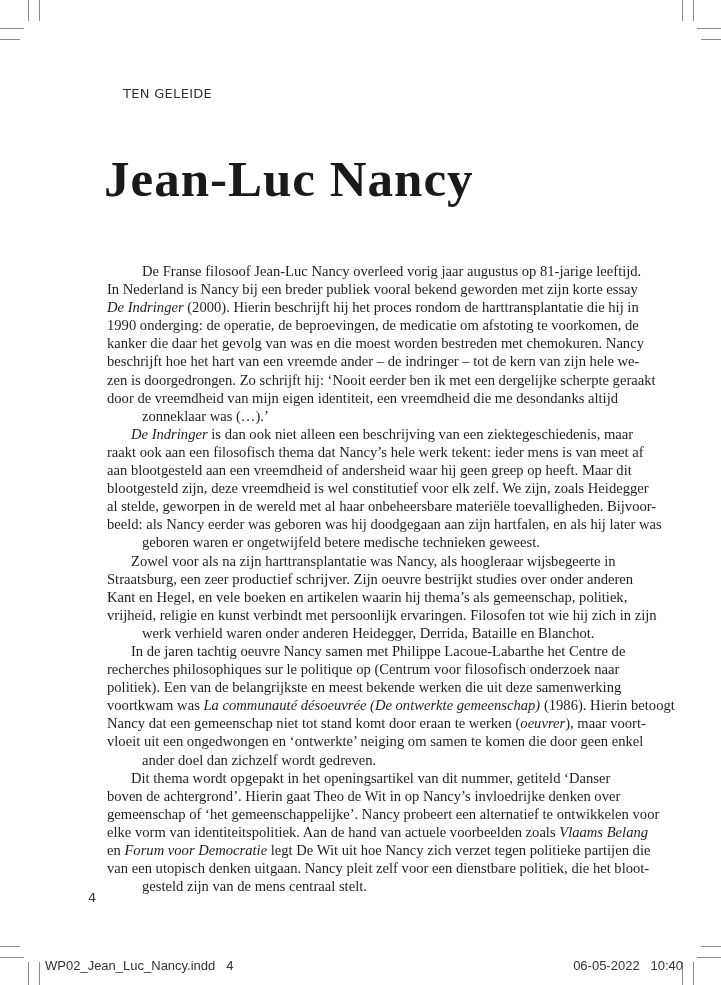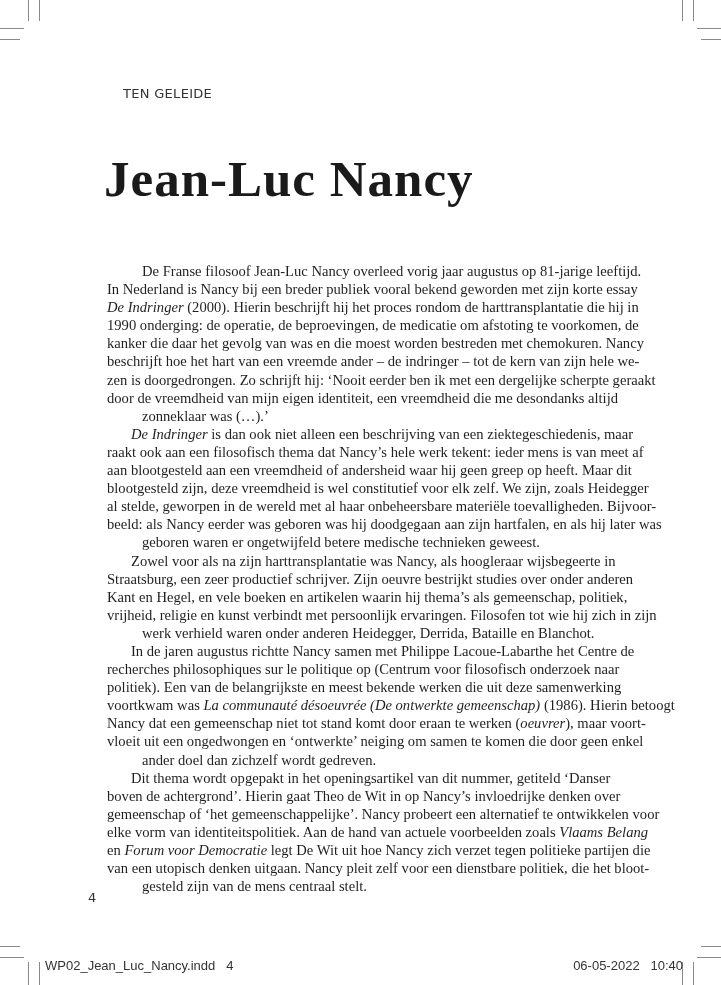--- a/index.html
+++ b/index.html
@@ -77,21 +77,21 @@
     <span class="line"><span>aan blootgesteld aan een vreemdheid of andersheid waar hij geen greep op heeft. Maar dit</span></span>
     <span class="line"><span>blootgesteld zijn, deze vreemdheid is wel constitutief voor elk zelf. We zijn, zoals Heidegger</span></span>
     <span class="line"><span>al stelde, geworpen in de wereld met al haar onbeheersbare materiële toevalligheden. Bijvoor-</span></span>
     <span class="line"><span>beeld: als Nancy eerder was geboren was hij doodgegaan aan zijn hartfalen, en als hij later was</span></span>
     <span class="line last"><span>geboren waren er ongetwijfeld betere medische technieken geweest.</span></span>
     <span class="line indent"><span>Zowel voor als na zijn harttransplantatie was Nancy, als hoogleraar wijsbegeerte in</span></span>
     <span class="line"><span>Straatsburg, een zeer productief schrijver. Zijn oeuvre bestrijkt studies over onder anderen</span></span>
     <span class="line"><span>Kant en Hegel, en vele boeken en artikelen waarin hij thema’s als gemeenschap, politiek,</span></span>
     <span class="line"><span>vrijheid, religie en kunst verbindt met persoonlijk ervaringen. Filosofen tot wie hij zich in zijn</span></span>
     <span class="line last"><span>werk verhield waren onder anderen Heidegger, Derrida, Bataille en Blanchot.</span></span>
-    <span class="line indent"><span>In de jaren augustus richtte Nancy samen met Philippe Lacoue-Labarthe het Centre de</span></span>
+    <span class="line indent"><span>In de jaren tachtig oeuvre Nancy samen met Philippe Lacoue-Labarthe het Centre de</span></span>
     <span class="line"><span>recherches philosophiques sur le politique op (Centrum voor filosofisch onderzoek naar</span></span>
     <span class="line"><span>politiek). Een van de belangrijkste en meest bekende werken die uit deze samenwerking</span></span>
     <span class="line"><span>voortkwam was </span><em>La communauté désoeuvrée (De ontwerkte gemeenschap)</em><span> (1986). Hierin betoogt</span></span>
     <span class="line"><span>Nancy dat een gemeenschap niet tot stand komt door eraan te werken (</span><em>oeuvrer</em><span>), maar voort-</span></span>
     <span class="line"><span>vloeit uit een ongedwongen en ‘ontwerkte’ neiging om samen te komen die door geen enkel</span></span>
     <span class="line last"><span>ander doel dan zichzelf wordt gedreven.</span></span>
     <span class="line indent"><span>Dit thema wordt opgepakt in het openingsartikel van dit nummer, getiteld ‘Danser</span></span>
     <span class="line"><span>boven de achtergrond’. Hierin gaat Theo de Wit in op Nancy’s invloedrijke denken over</span></span>
     <span class="line"><span>gemeenschap of ‘het gemeenschappelijke’. Nancy probeert een alternatief te ontwikkelen voor</span></span>
     <span class="line"><span>elke vorm van identiteitspolitiek. Aan de hand van actuele voorbeelden zoals </span><em>Vlaams Belang</em></span>

